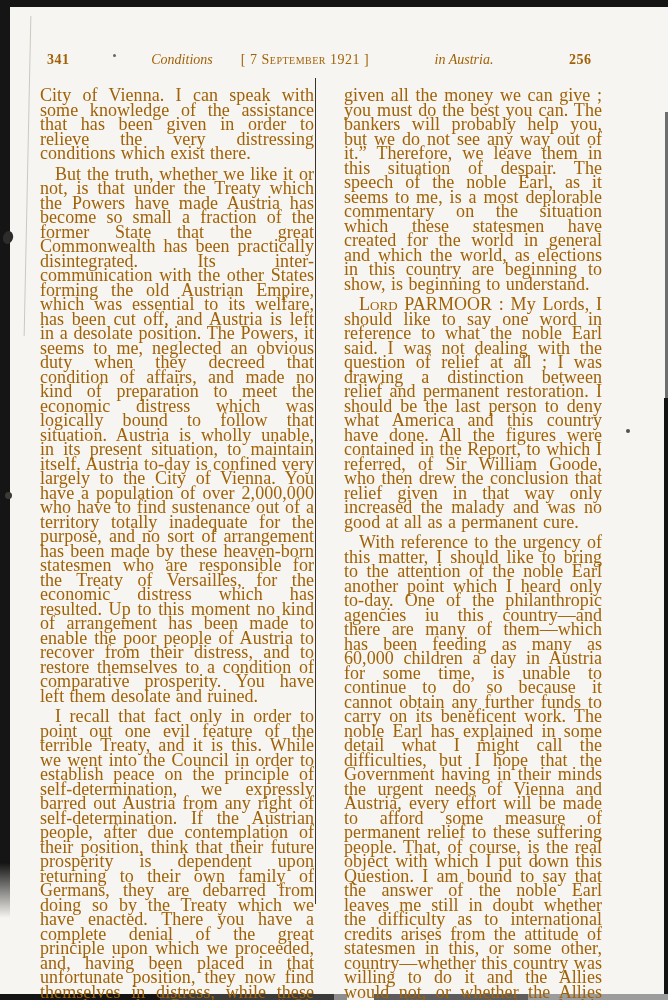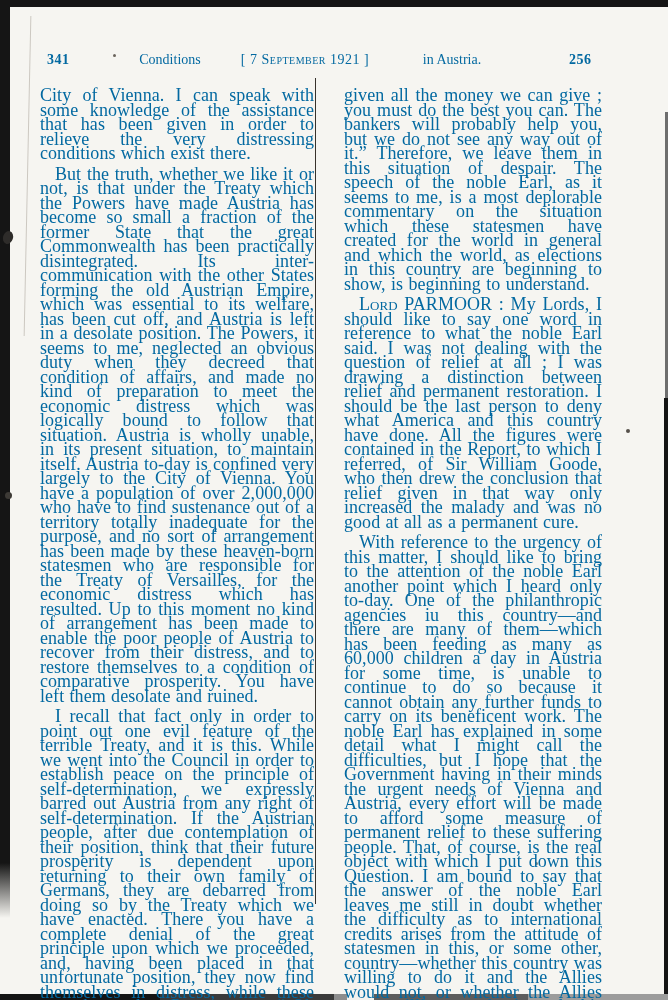--- a/index.html
+++ b/index.html
@@ -1,20 +1,20 @@
 <!DOCTYPE html>
 <html><head>
 <meta charset="utf-8">
 <style>
   html,body{margin:0;padding:0;background:#dddbd6;}
   .scan{
     position:relative;width:668px;height:1000px;overflow:hidden;
     background:#f6f5f1;
     font-family:"Liberation Serif","DejaVu Serif",serif;
-    color:#0369a1;
+    color:#a16207;
   }
   
   .edge-top{position:absolute;left:0;top:0;width:668px;height:7px;background:#151515;}
   .edge-left{position:absolute;left:0;top:0;width:10px;height:918px;
     background:linear-gradient(180deg,#151515 0%,#151515 94%,rgba(21,21,21,0) 100%);}
   .edge-right-gray{position:absolute;right:0;top:112px;width:3px;height:288px;background:#6e6e6e;}
   .edge-right-black{position:absolute;right:0;top:398px;width:4px;height:602px;background:#141414;}
   .edge-bottom{position:absolute;left:0;bottom:0;width:668px;height:6px;
     background:linear-gradient(90deg,#141414 0%,#141414 24%,#3a3a3a 24%,#3a3a3a 50%,#8d8d8d 50%,#8d8d8d 52%,#f3f2ee 52%,#f3f2ee 56%,#5d5d5d 56%,#5d5d5d 79%,#9c9c9c 79%,#9c9c9c 100%);}
   .page-curl{position:absolute;left:27px;top:16px;width:1px;height:320px;background:#ccc8c1;transform:rotate(1.2deg);}
@@ -23,21 +23,21 @@
   .speck-b{left:5px;top:492px;width:7px;height:7px;background:#3d3a36;}
   .speck-c{left:626px;top:429px;width:4px;height:4px;background:#55504a;}
   .speck-d{left:113px;top:54px;width:3px;height:3px;background:#6b655d;}
   .speck-e{left:535px;top:862px;width:3px;height:3px;background:#8a847b;}
 
   
   .header{position:absolute;left:0;top:52px;width:668px;height:22px;font-size:14px;}
   .pgnum{position:absolute;font-weight:700;letter-spacing:.5px;}
   .pg-left{left:47px;}
   .pg-right{left:569px;}
-  .run-title{position:absolute;transform:translateX(-50%);}
+  .run-title{position:absolute;transform:translateX(-50%);font-style:italic;margin-left:12px;}
   .rt-left{left:170px;}
   .rt-right{left:452px;}
   .date-head{position:absolute;left:305px;transform:translateX(-50%);font-variant:small-caps;letter-spacing:.5px;}
 
   
   .col{position:absolute;top:88px;font-size:18px;line-height:14.5px;text-align:justify;
        word-spacing:.8px;letter-spacing:.05px;}
   .col-left{left:40px;width:274px;}
   .col-right{left:344px;width:258px;}
   .divider{position:absolute;left:315px;top:78px;width:1px;height:826px;background:#37322c;}

